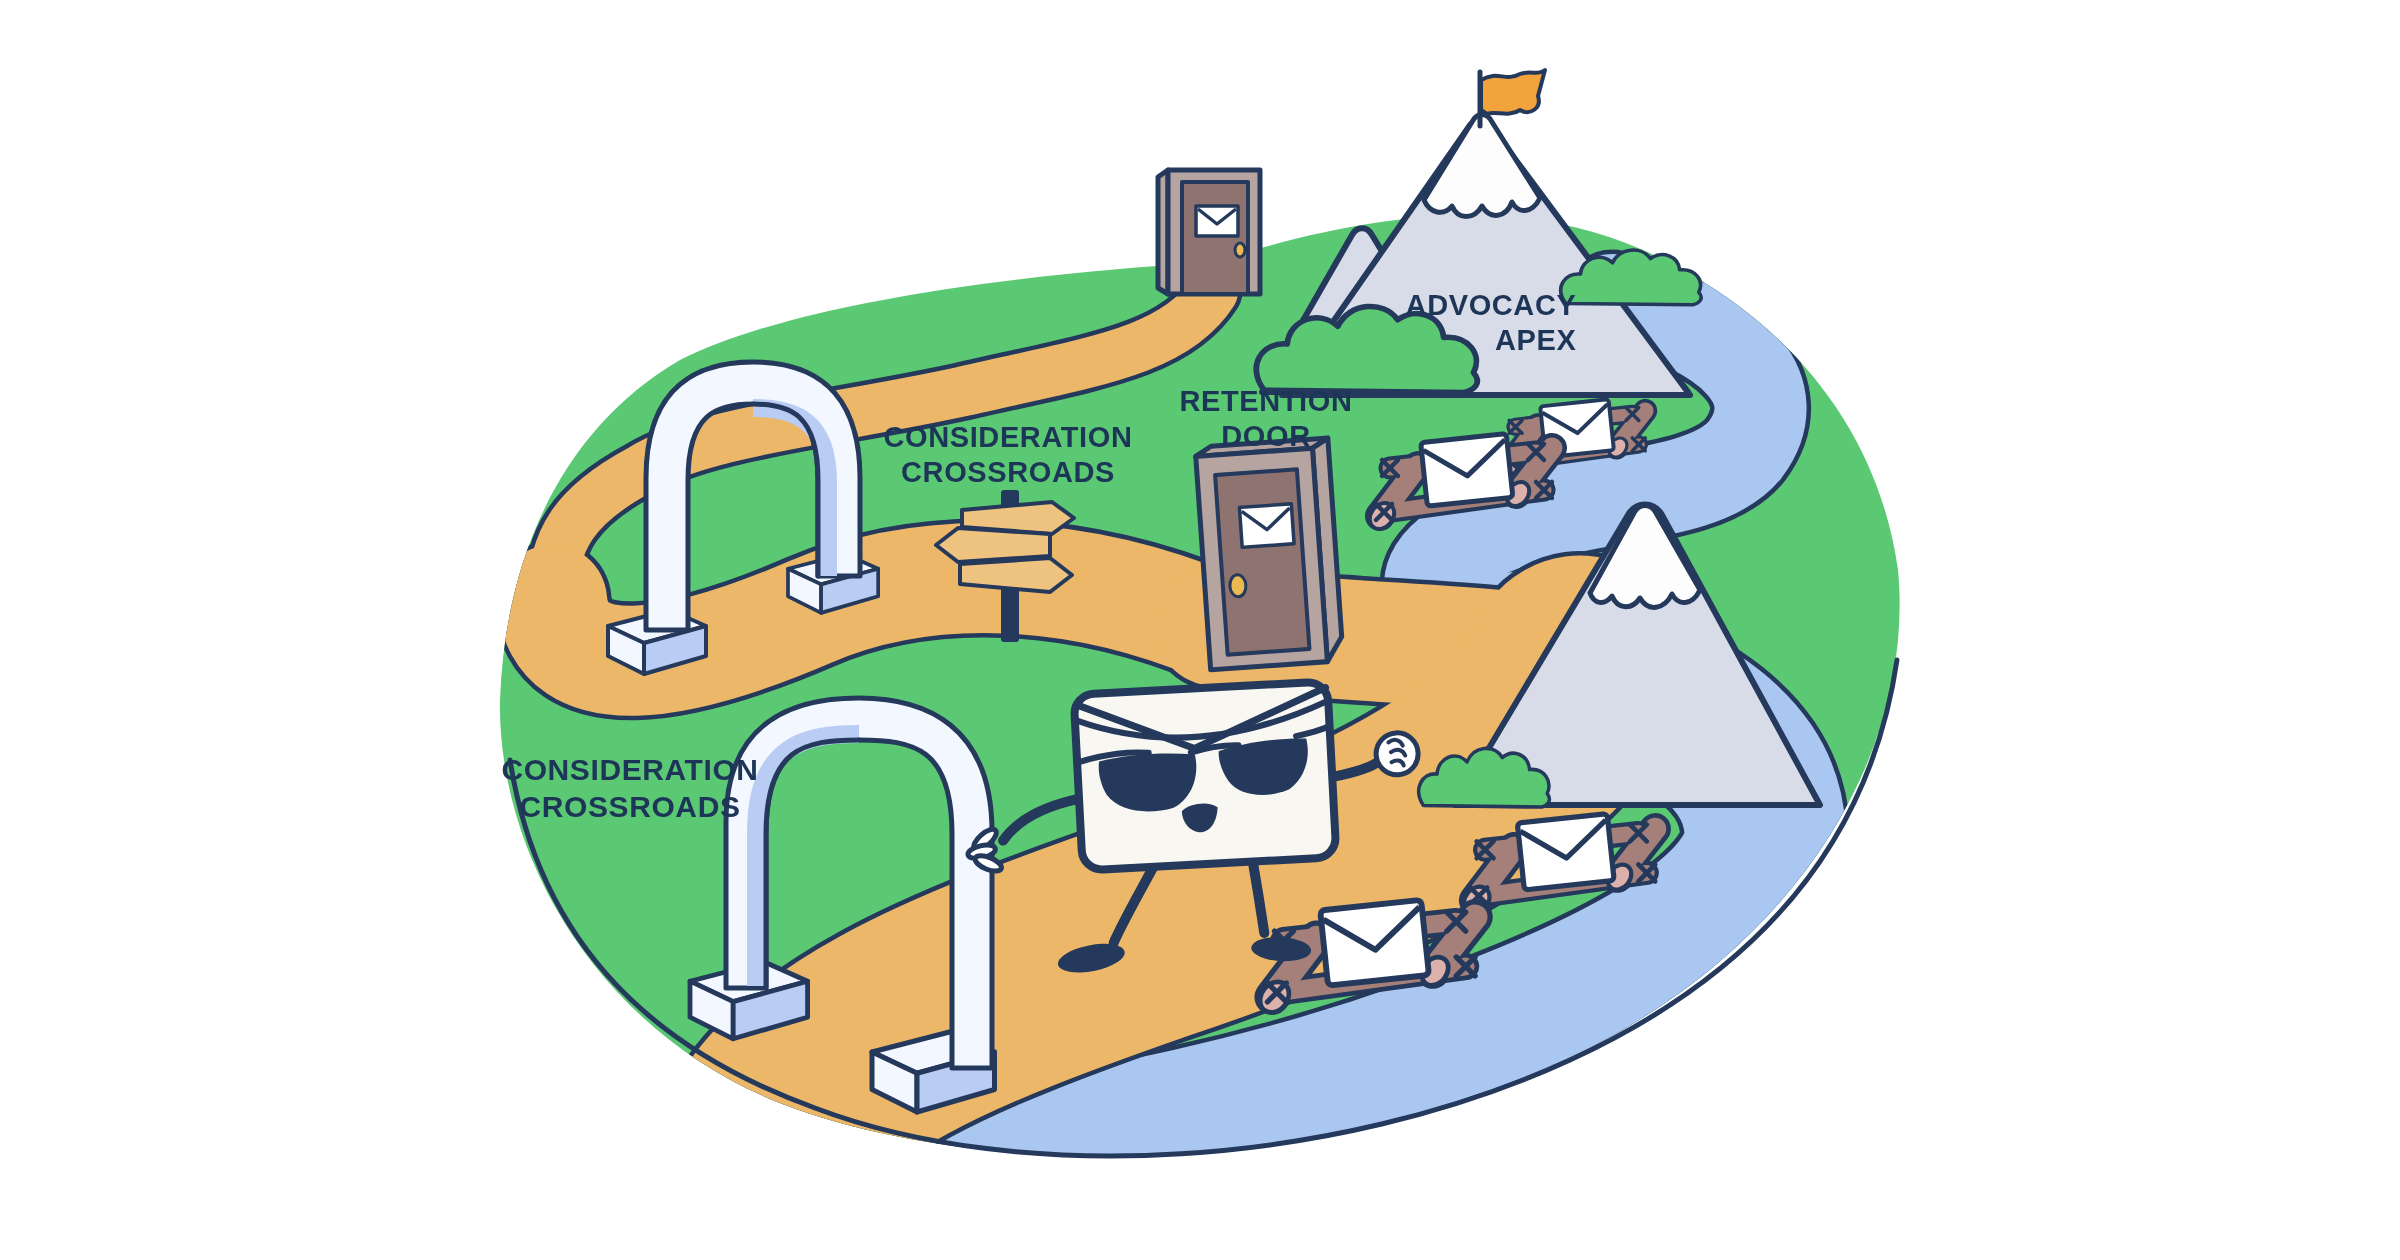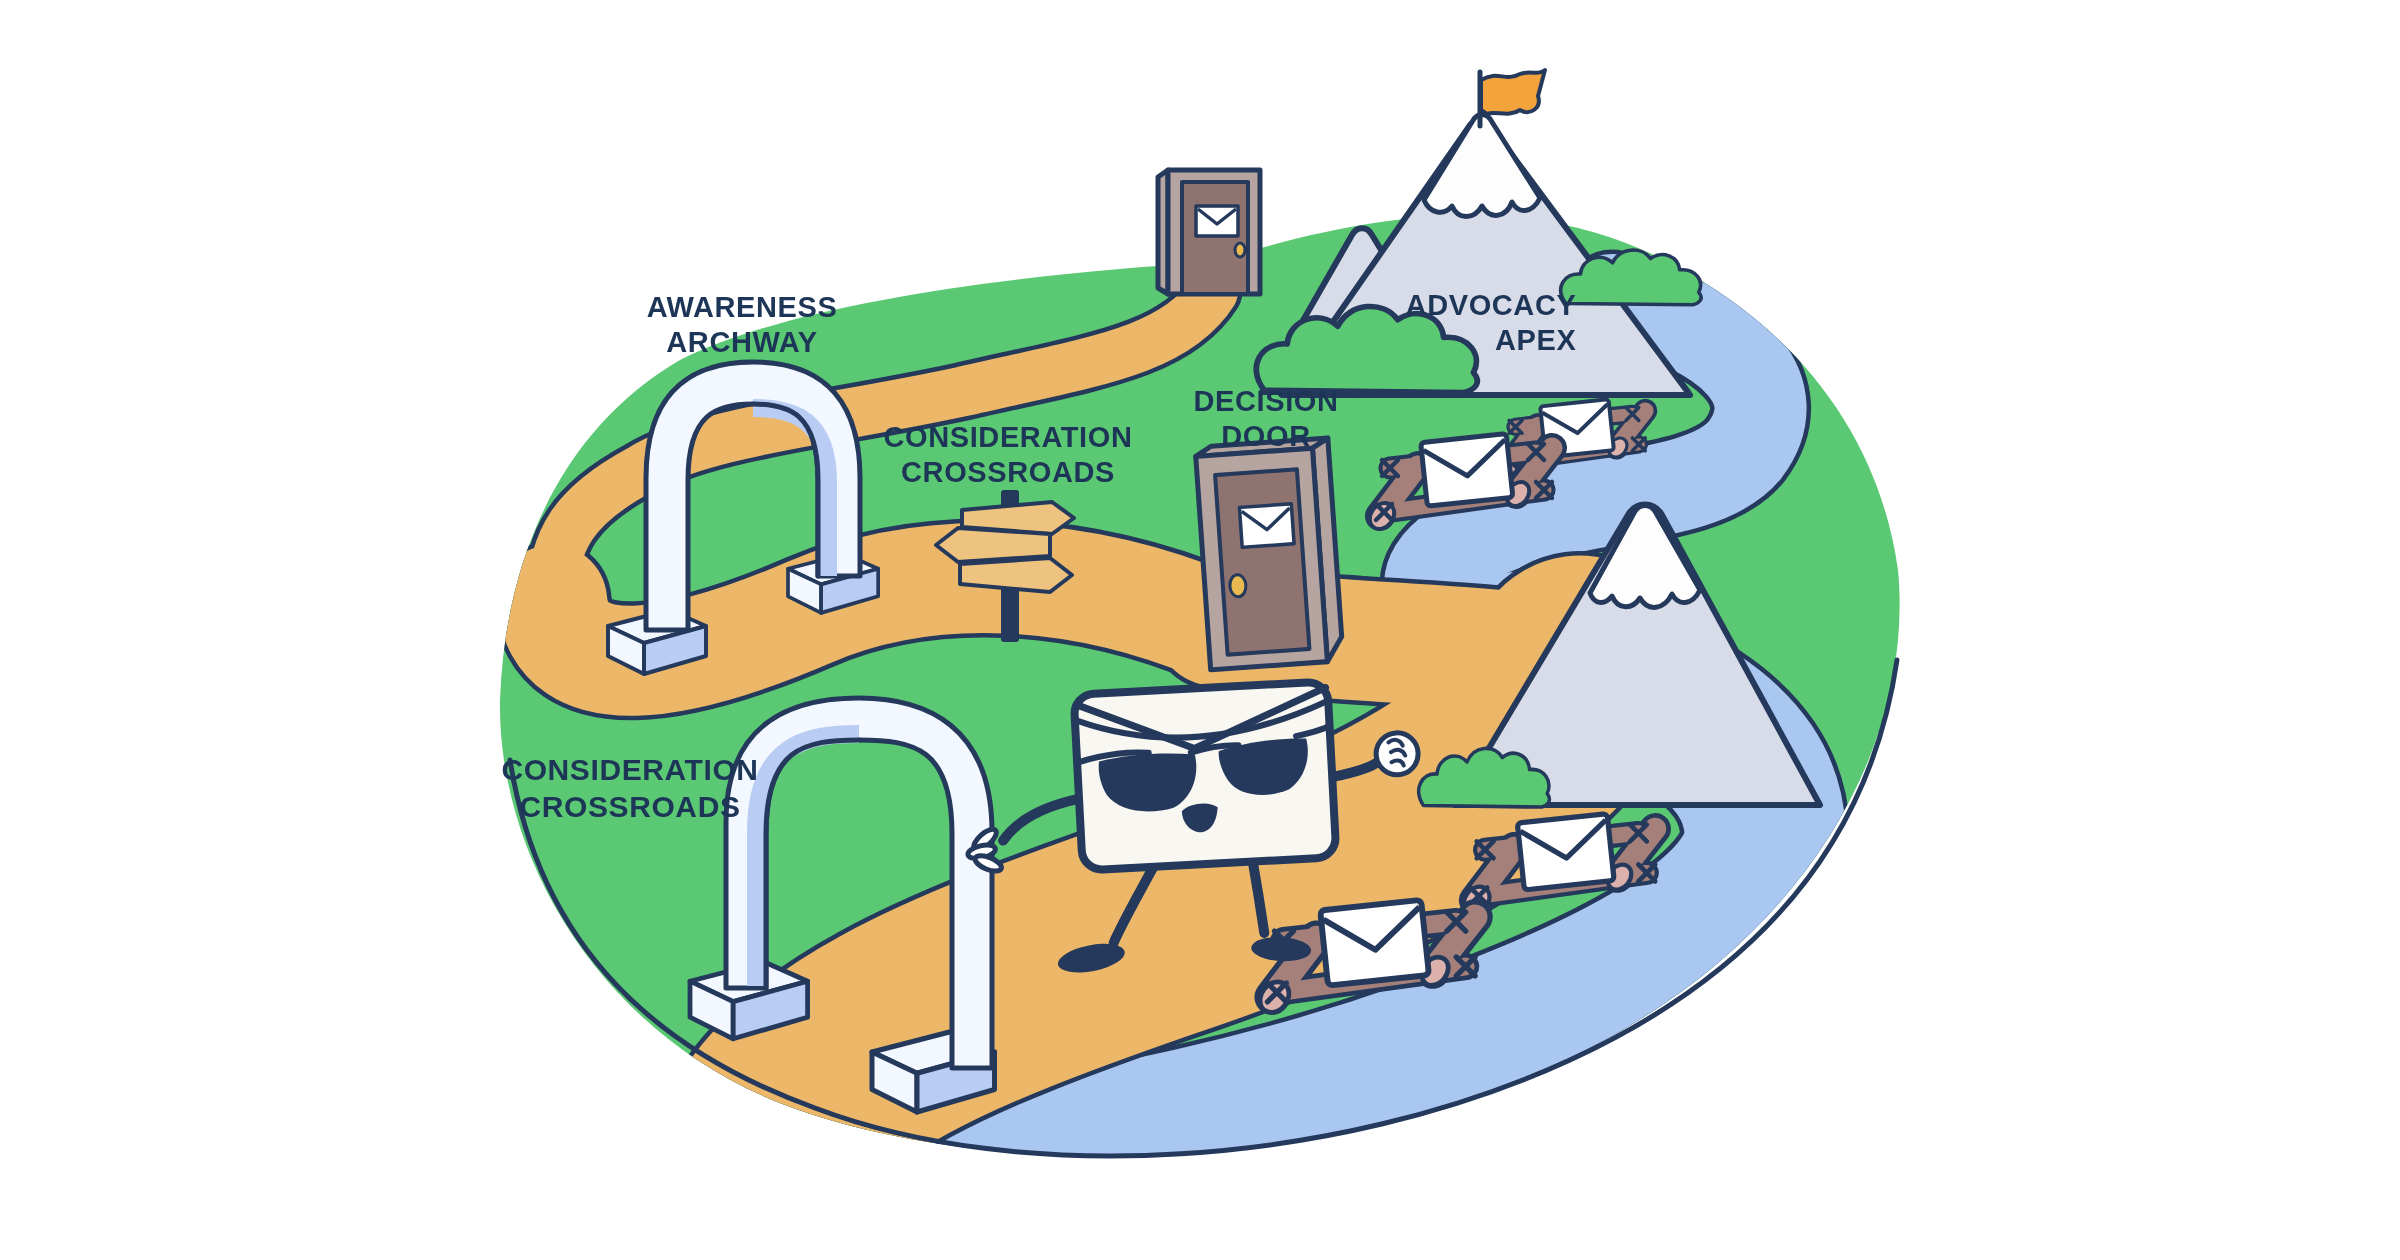--- a/index.html
+++ b/index.html
@@ -205,23 +205,21 @@
       <path class="mascot-thin" d="M 1078,756 C 1110,748 1130,748 1150,750"></path>
       <path class="mascot-thin" d="M 1192,752 C 1210,747 1225,746 1240,747"></path>
       <path class="mascot-thin" d="M 1298,741 C 1315,738 1326,736 1332,732"></path>
       <path class="navyfill" d="M 1100,756 C 1130,750 1165,750 1196,754 C 1200,776 1190,798 1172,806 C 1148,812 1118,808 1106,790 C 1100,779 1098,766 1100,756 Z"></path>
       <path class="navyfill" d="M 1220,752 C 1248,744 1282,742 1308,744 C 1312,764 1304,784 1288,794 C 1266,802 1238,798 1228,782 C 1222,772 1219,761 1220,752 Z"></path>
     </g>
     <path class="navyfill" d="M 1180,810 C 1188,802 1208,801 1216,808 C 1214,826 1205,833 1196,832 C 1187,830 1180,822 1180,810 Z"></path>
   </g>
 </svg>
 
-<div class="label" style="left:742px;top:290px;">AWARENESS
-ARCHWAY</div>
 <div class="label" style="left:1008px;top:420px;">CONSIDERATION
 CROSSROADS</div>
-<div class="label" style="left:1266px;top:384px;">DECISION
+<div class="label" style="left:1266px;top:384px;">RETENTION
 DOOR</div>
 <div class="label" style="left:1491px;top:288px;text-align:right;">ADVOCACY
 APEX</div>
 <div class="label big" style="left:630px;top:752px;">CONSIDERATION
 CROSSROADS</div>
 </div>
 
 </body></html>

